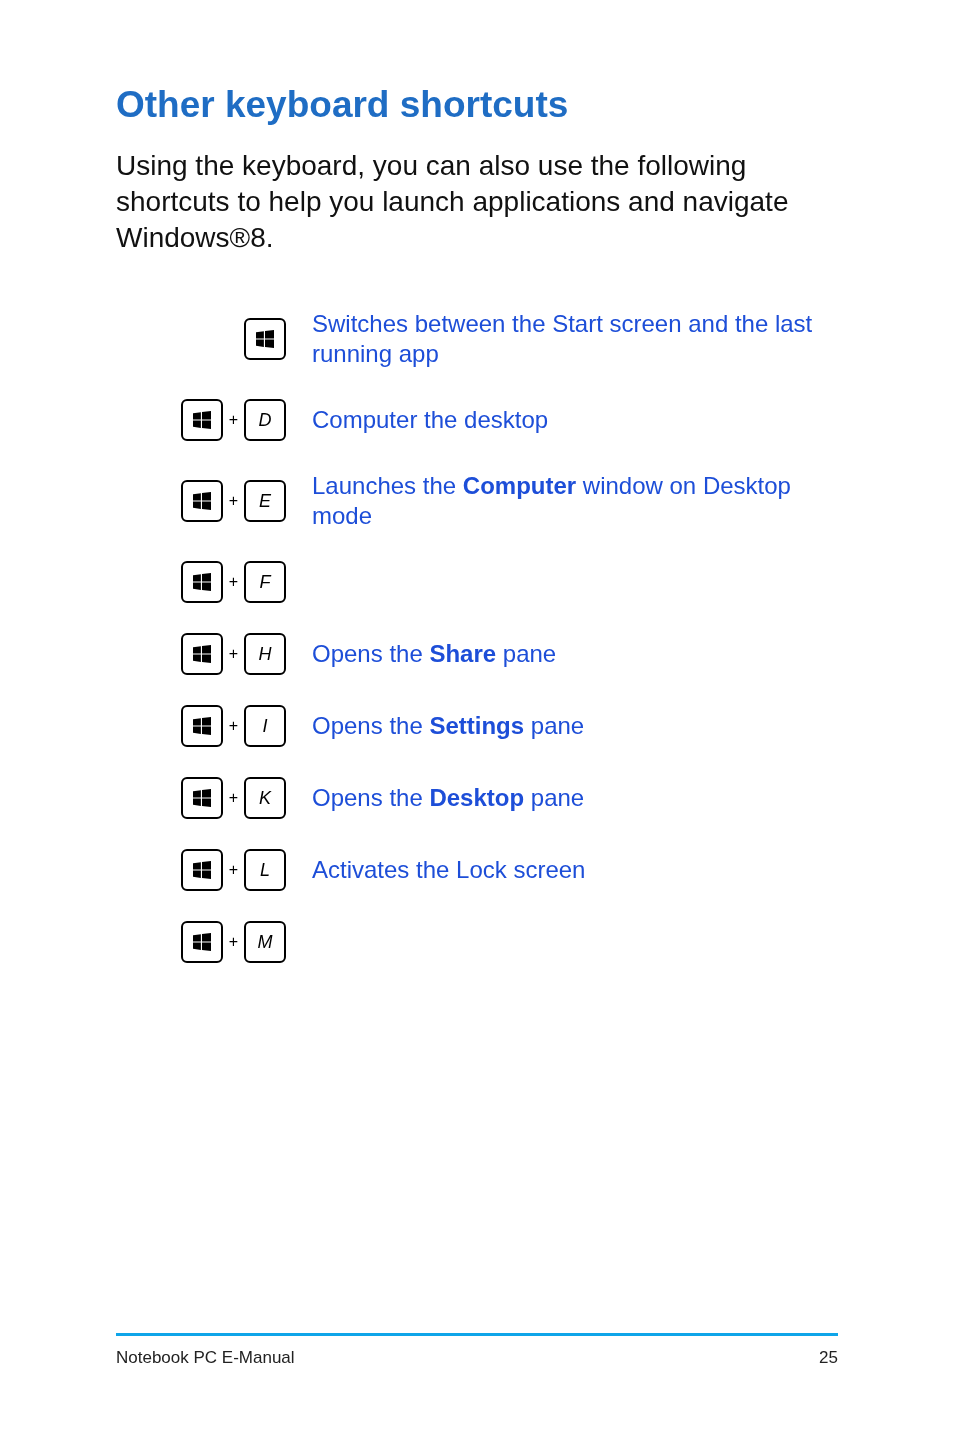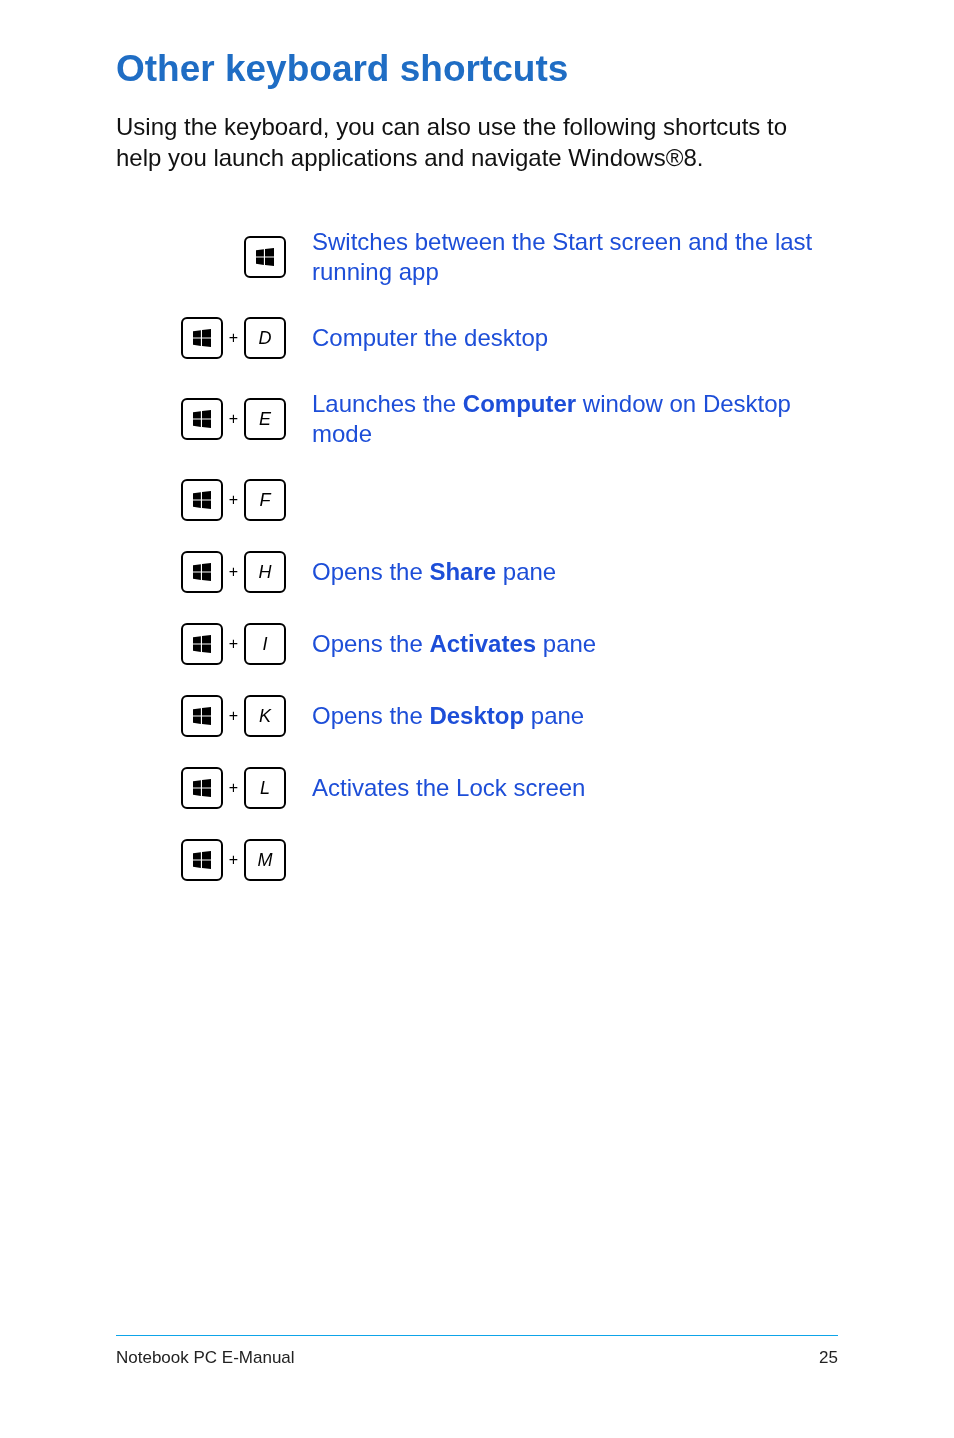--- a/index.html
+++ b/index.html
@@ -1,30 +1,30 @@
 <!DOCTYPE html>
 <html><head>
 <meta charset="utf-8">
 <style>
   * { box-sizing: border-box; margin: 0; padding: 0; }
   html, body { width: 954px; height: 1438px; background: #fff; font-family: "Segoe UI", "Myriad Pro", Arial, sans-serif; }
   .page {
     width: 954px;
     height: 1438px;
-    padding: 48px 116px 0 116px;
+    padding: 84px 116px 0 116px;
     position: relative;
   }
   .title {
     color: #1f6dc4;
     font-size: 37px;
     font-weight: 700;
     margin-bottom: 22px;
   }
   .intro {
-    font-size: 24px;
+    font-size: 28px;
     color: #111;
     line-height: 1.28;
     margin-bottom: 54px;
   }
   .shortcut-list { }
   .row {
     display: flex;
     align-items: center;
     margin-bottom: 30px;
   }
@@ -58,21 +58,21 @@
     font-size: 24px;
     color: #1d4ed8;
     line-height: 1.25;
     padding-left: 26px;
   }
   .footer {
     position: absolute;
     left: 116px;
     right: 116px;
     bottom: 70px;
-    border-top: 1px solid #0ea5e9;
+    border-top: 3px solid #0ea5e9;
     padding-top: 12px;
     display: flex;
     justify-content: space-between;
     font-size: 17px;
     color: #222;
   }
 </style>
 </head>
 <body>
 
@@ -173,21 +173,21 @@
                 <polygon points="0,2 7,1 7,7.5 0,7.5" fill="#000"></polygon>
                 <polygon points="8,0.85 16,0 16,7.5 8,7.5" fill="#000"></polygon>
                 <polygon points="0,8.5 7,8.5 7,15 0,14" fill="#000"></polygon>
                 <polygon points="8,8.5 16,8.5 16,16 8,15.15" fill="#000"></polygon>
               </svg>
             </span>
           </span>
           <span class="plus">+</span>
           <span class="key">I</span>
         </div>
-        <div class="desc">Opens the <b>Activates</b> pane</div>
+        <div class="desc">Opens the <b>Settings</b> pane</div>
       </div>
       <div class="row">
         <div class="keys">
           <span class="key">
             <span class="win-icon">
               <svg viewBox="0 0 16 16" width="18" height="18">
                 <polygon points="0,2 7,1 7,7.5 0,7.5" fill="#000"></polygon>
                 <polygon points="8,0.85 16,0 16,7.5 8,7.5" fill="#000"></polygon>
                 <polygon points="0,8.5 7,8.5 7,15 0,14" fill="#000"></polygon>
                 <polygon points="8,8.5 16,8.5 16,16 8,15.15" fill="#000"></polygon>

